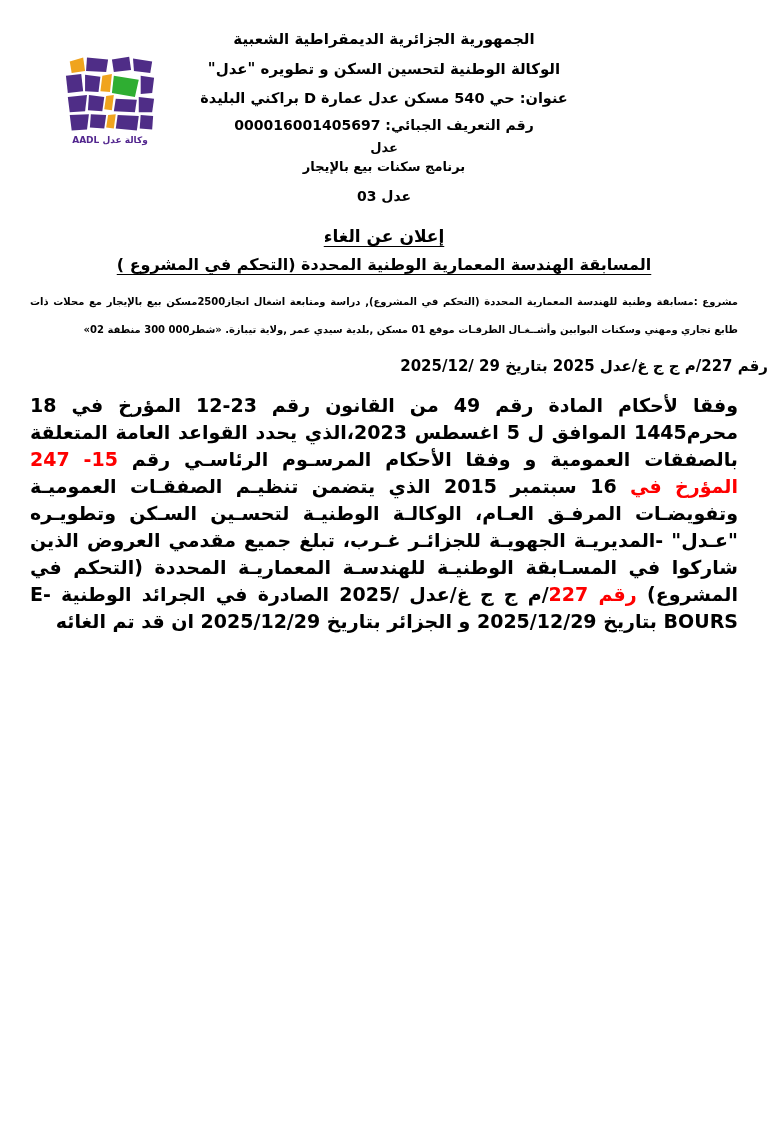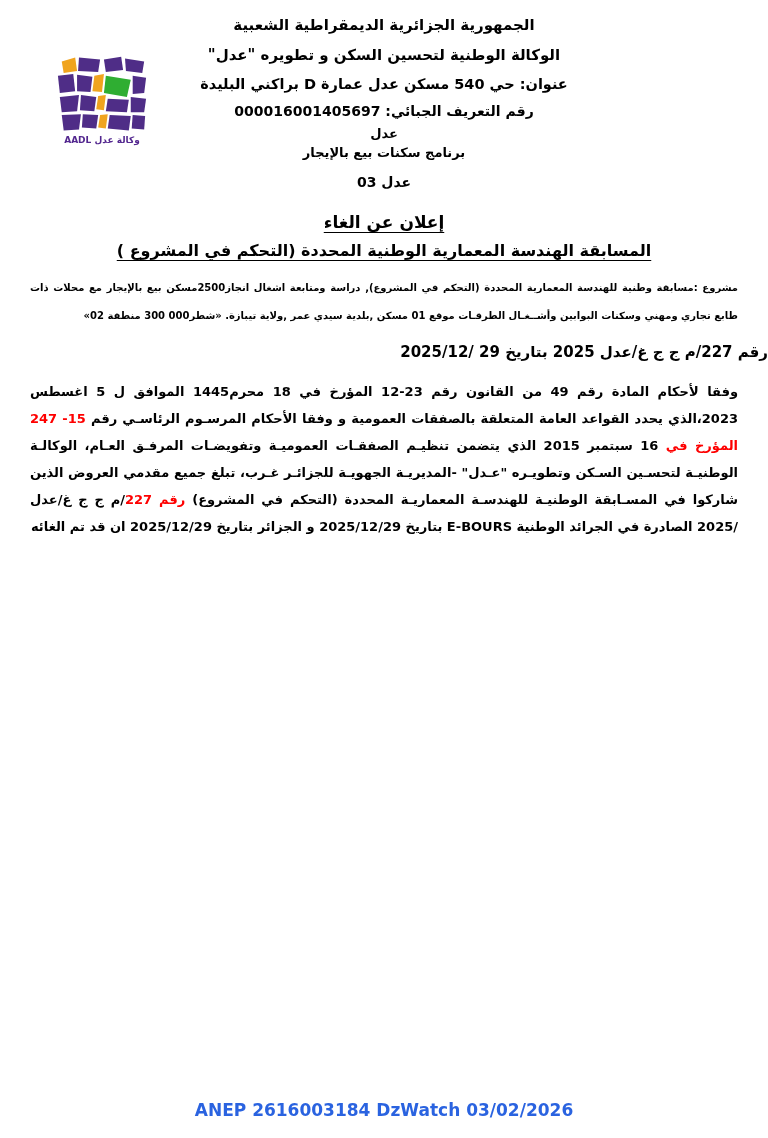--- a/index.html
+++ b/index.html
@@ -9,35 +9,35 @@
     width:768px; height:1138px;
     margin:0 auto;
     background:#ffffff;
     font-family:"DejaVu Sans", sans-serif;
     color:#000;
     direction:rtl;
     overflow:hidden;
   }
   .logo {
     position:absolute;
-    left:52px; top:56px;
+    left:60px; top:56px;
     width:100px;
     text-align:center;
     direction:ltr;
   }
   .logo svg { display:block; width:92px; height:76px; margin:0 auto; }
   .logo-caption {
     margin-top:3px;
     font-size:9px;
     font-weight:bold;
     color:#53278f;
     white-space:nowrap;
     direction:rtl;
   }
-  .header { padding-top:10px; text-align:center; }
+  .header { padding-top:24px; text-align:center; }
   .h-line { font-size:15px; font-weight:bold; line-height:30px; }
   .h-line.addr { font-size:14.5px; line-height:28px; }
   .h-line.tax { font-size:14px; line-height:26px; }
   .h-sub { font-size:13px; font-weight:bold; line-height:19px; }
   .h-edition { font-size:14px; font-weight:bold; line-height:20px; margin-top:10px; }
   .title-main {
     margin-top:20px;
     text-align:center;
     font-size:17px; font-weight:bold;
     text-decoration:underline;
@@ -54,21 +54,21 @@
     margin:14px 30px 0 30px;
     text-align:justify;
     font-weight:bold;
   }
   .para-project { font-size:10px; line-height:28px; }
   .ref-line {
     margin-top:13px;
     text-align:right;
     font-size:15px; font-weight:bold;
   }
-  .para-cancel { font-size:13px; line-height:27px; margin-top:17px; }
+  .para-cancel { font-size:19px; line-height:27px; margin-top:17px; }
   .red-seg { color:#fe0000; }
   .footer {
     position:absolute;
     left:0; bottom:18px;
     width:100%;
     text-align:center;
     direction:ltr;
     font-size:17px;
     font-weight:bold;
     color:#2a63e0;
@@ -118,15 +118,14 @@
 
   <div class="title-main">إعلان عن الغاء</div>
   <div class="title-sub">المسابقة الهندسة المعمارية الوطنية المحددة (التحكم في المشروع )</div>
 
   <p class="para para-project">مشروع :مسابقة وطنية للهندسة المعمارية المحددة (التحكم في المشروع), دراسة ومتابعة اشغال انجاز2500مسكن بيع بالإيجار مع محلات ذات طابع تجاري ومهني وسكنات البوابين وأشــغـال الطرقـات موقع 01 مسكن ,بلدية سيدي عمر ,ولاية تيبازة. «شطر000 300  منطقة 02»</p>
 
   <div class="ref-line">رقم 227/م ج ج غ/عدل 2025 بتاريخ 29 /2025/12</div>
 
   <p class="para para-cancel"><span>وفقا لأحكام  المادة رقم  49 من  القانون رقم 23-12 المؤرخ في 18 محرم1445  الموافق ل 5 اغسطس 2023،الذي يحدد القواعد العامة المتعلقة بالصفقات العمومية  و وفقا الأحكام المرسـوم الرئاسـي رقم </span><span class="red-seg" style="color: rgb(254, 0, 0);">15- 247  المؤرخ في </span><span>16 سبتمبر 2015 الذي يتضمن تنظيـم الصفقـات العموميـة وتفويضـات المرفـق العـام، الوكالـة الوطنيـة لتحسـين السـكن وتطويـره "عـدل" -المديريـة الجهويـة للجزائـر غـرب، تبلغ جميع مقدمي العروض الذين شاركوا في المسـابقة الوطنيـة للهندسـة المعماريـة المحددة (التحكم في المشروع) </span><span class="red-seg" style="color: rgb(254, 0, 0);">رقم 227</span><span>/م ج ج غ/عدل /2025 الصادرة في الجرائد الوطنية E-BOURS   بتاريخ 2025/12/29  و الجزائر بتاريخ 2025/12/29 ان قد تم الغائه</span></p>
 
-  <div class="footer" style="color: rgb(42, 99, 224);">ANEP 2616003184 DzWatch 03/02/2026</div>
 
 </div>
 
 </body></html>

